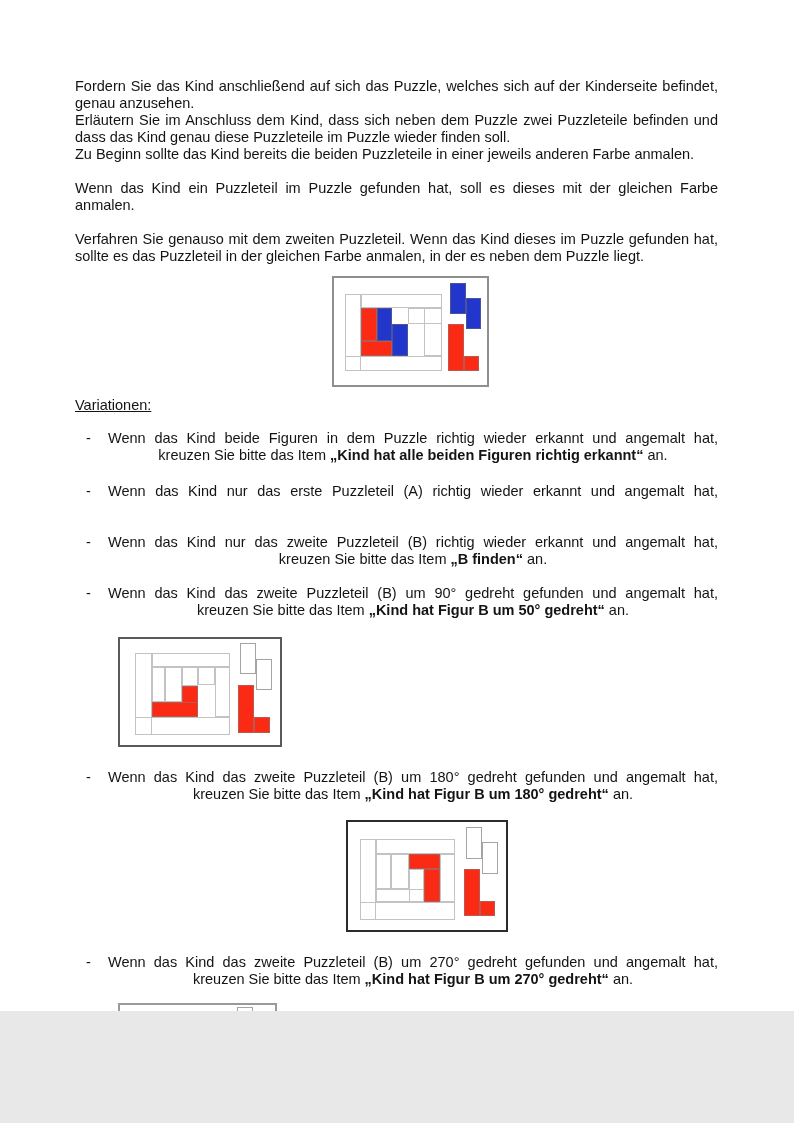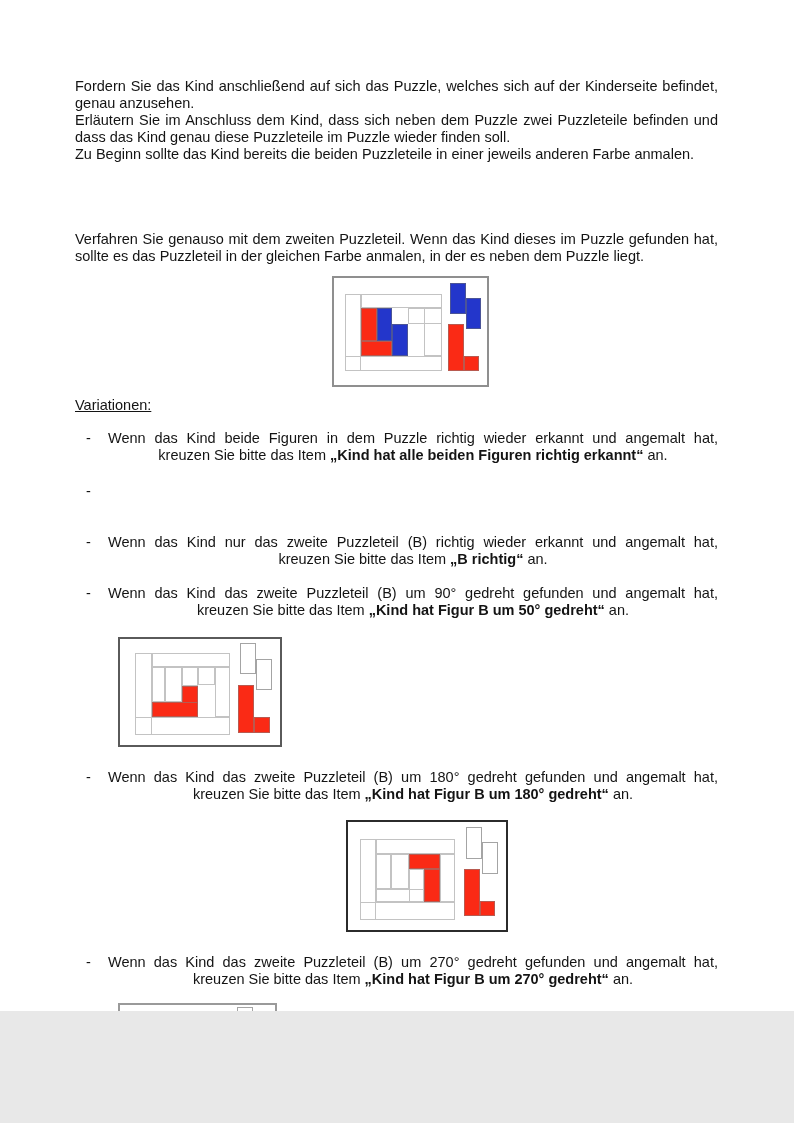--- a/index.html
+++ b/index.html
@@ -29,20 +29,21 @@
 <body>
 
 <div class="page" style="--red: #fa2a15; --blue: #2336cb;">
 
   <div class="txt" style="top:78px">
     <div>Fordern Sie das Kind anschließend auf sich das Puzzle, welches sich auf der Kinderseite befindet, genau anzusehen.</div>
     <div>Erläutern Sie im Anschluss dem Kind, dass sich neben dem Puzzle zwei Puzzleteile befinden und dass das Kind genau diese Puzzleteile im Puzzle wieder finden soll.</div>
     <div>Zu Beginn sollte das Kind bereits die beiden Puzzleteile in einer jeweils anderen Farbe anmalen.</div>
   </div>
 
+  <div class="txt" style="top:180px">Wenn das Kind ein Puzzleteil im Puzzle gefunden hat, soll es dieses mit der gleichen Farbe anmalen.</div>
 
   <div class="txt" style="top:231px">Verfahren Sie genauso mit dem zweiten Puzzleteil. Wenn das Kind dieses im Puzzle gefunden hat, sollte es das Puzzleteil in der gleichen Farbe anmalen, in der es neben dem Puzzle liegt.</div>
 
   <div class="fig" style="left: 332px; top: 276px; width: 157px; height: 111px; border-color: rgb(143, 143, 143);">
       <div class="rect frame" style="left: 11px; top: 16px; width: 97px; height: 77px;"></div>
       <div class="rect frame" style="left: 11px; top: 16px; width: 16px; height: 77px;"></div>
       <div class="rect frame" style="left: 27px; top: 16px; width: 81px; height: 14px;"></div>
       <div class="rect frame" style="left: 90px; top: 30px; width: 18px; height: 48px;"></div>
       <div class="rect frame" style="left: 74px; top: 30px; width: 34px; height: 16px;"></div>
       <div class="rect frame" style="left: 11px; top: 78px; width: 97px; height: 15px;"></div>
@@ -62,28 +63,29 @@
     <span class="marker">-</span>
     <span class="btext">
       <span class="l1">Wenn das Kind beide Figuren in dem Puzzle richtig wieder erkannt und angemalt hat,</span>
       <span class="l2"><span>kreuzen Sie bitte das Item </span><b>„Kind hat alle beiden Figuren richtig erkannt“</b><span> an.</span></span>
     </span>
   </div>
 
   <div class="bullet" style="top:483px">
     <span class="marker">-</span>
     <span class="btext">
+      <span class="l1">Wenn das Kind nur das erste Puzzleteil (A) richtig wieder erkannt und angemalt hat,</span>
     </span>
   </div>
 
   <div class="bullet" style="top:534px">
     <span class="marker">-</span>
     <span class="btext">
       <span class="l1">Wenn das Kind nur das zweite Puzzleteil (B) richtig wieder erkannt und angemalt hat,</span>
-      <span class="l2"><span>kreuzen Sie bitte das Item </span><b>„B richtig“</b><span> an.</span></span>
+      <span class="l2"><span>kreuzen Sie bitte das Item </span><b>„B finden“</b><span> an.</span></span>
     </span>
   </div>
 
   <div class="bullet" style="top:585px">
     <span class="marker">-</span>
     <span class="btext">
       <span class="l1">Wenn das Kind das zweite Puzzleteil (B) um 90° gedreht gefunden und angemalt hat,</span>
       <span class="l2"><span>kreuzen Sie bitte das Item </span><b>„Kind hat Figur B um 50° gedreht“</b><span> an.</span></span>
     </span>
   </div>

